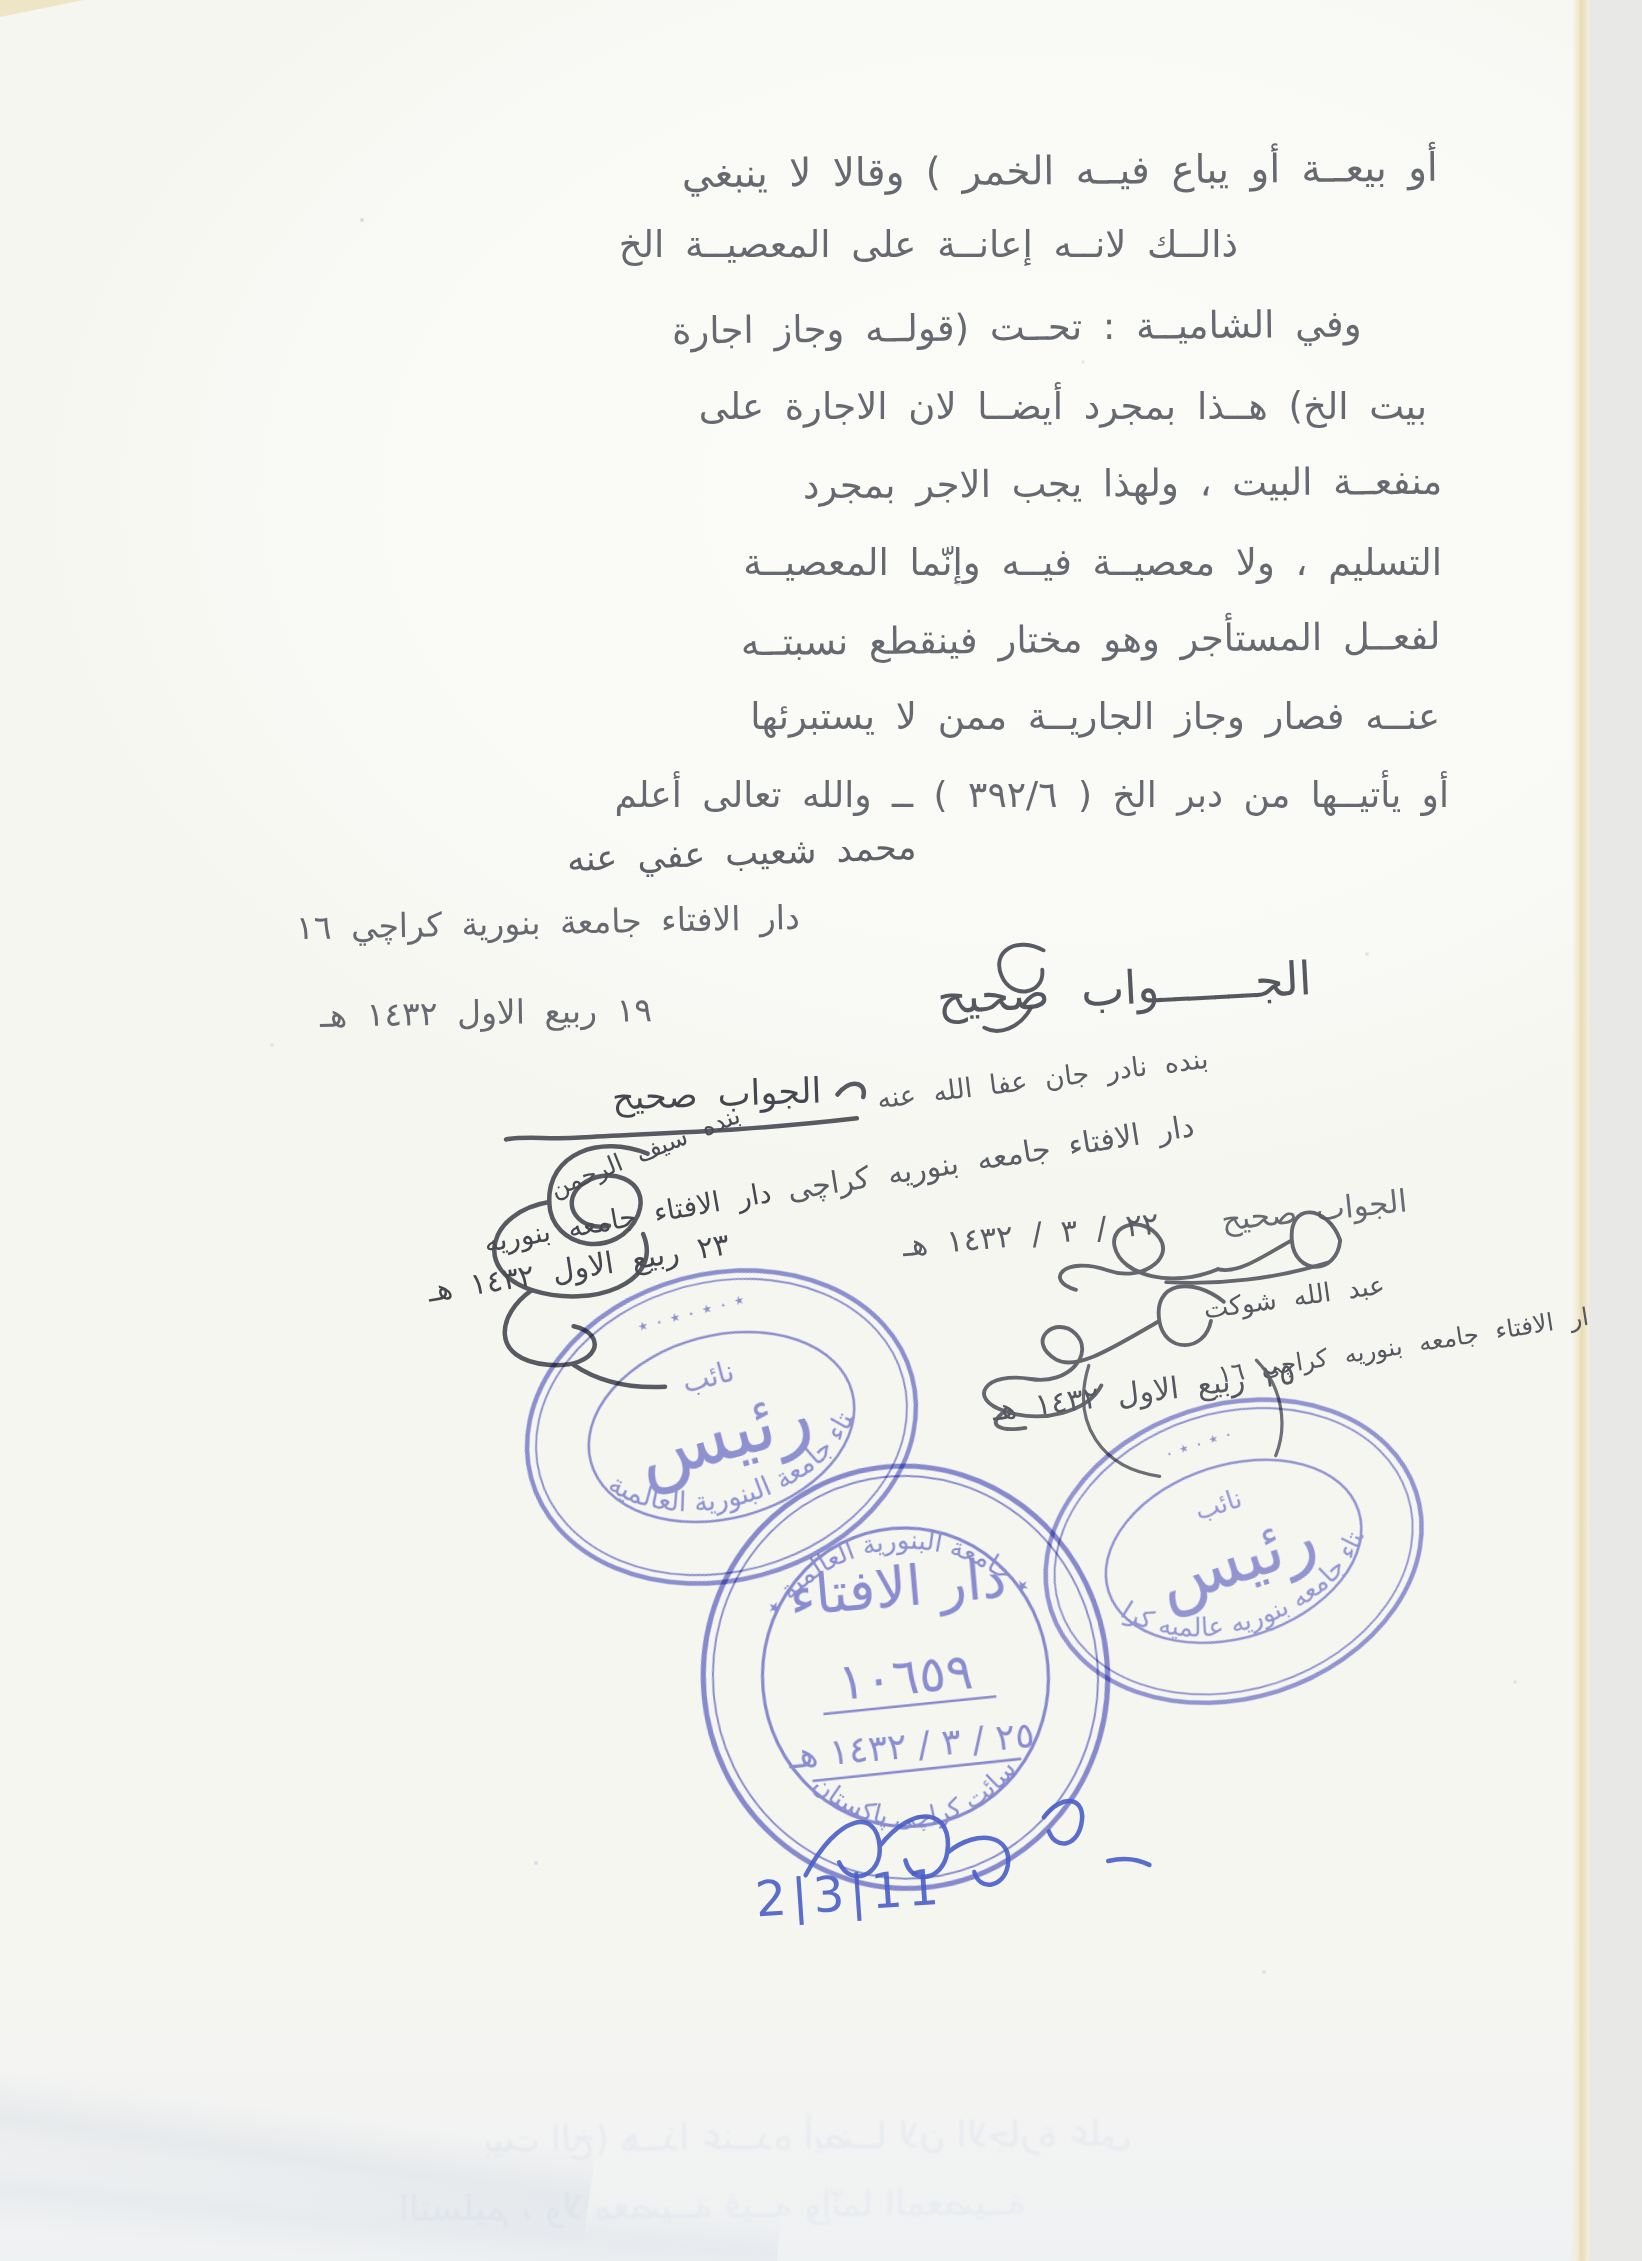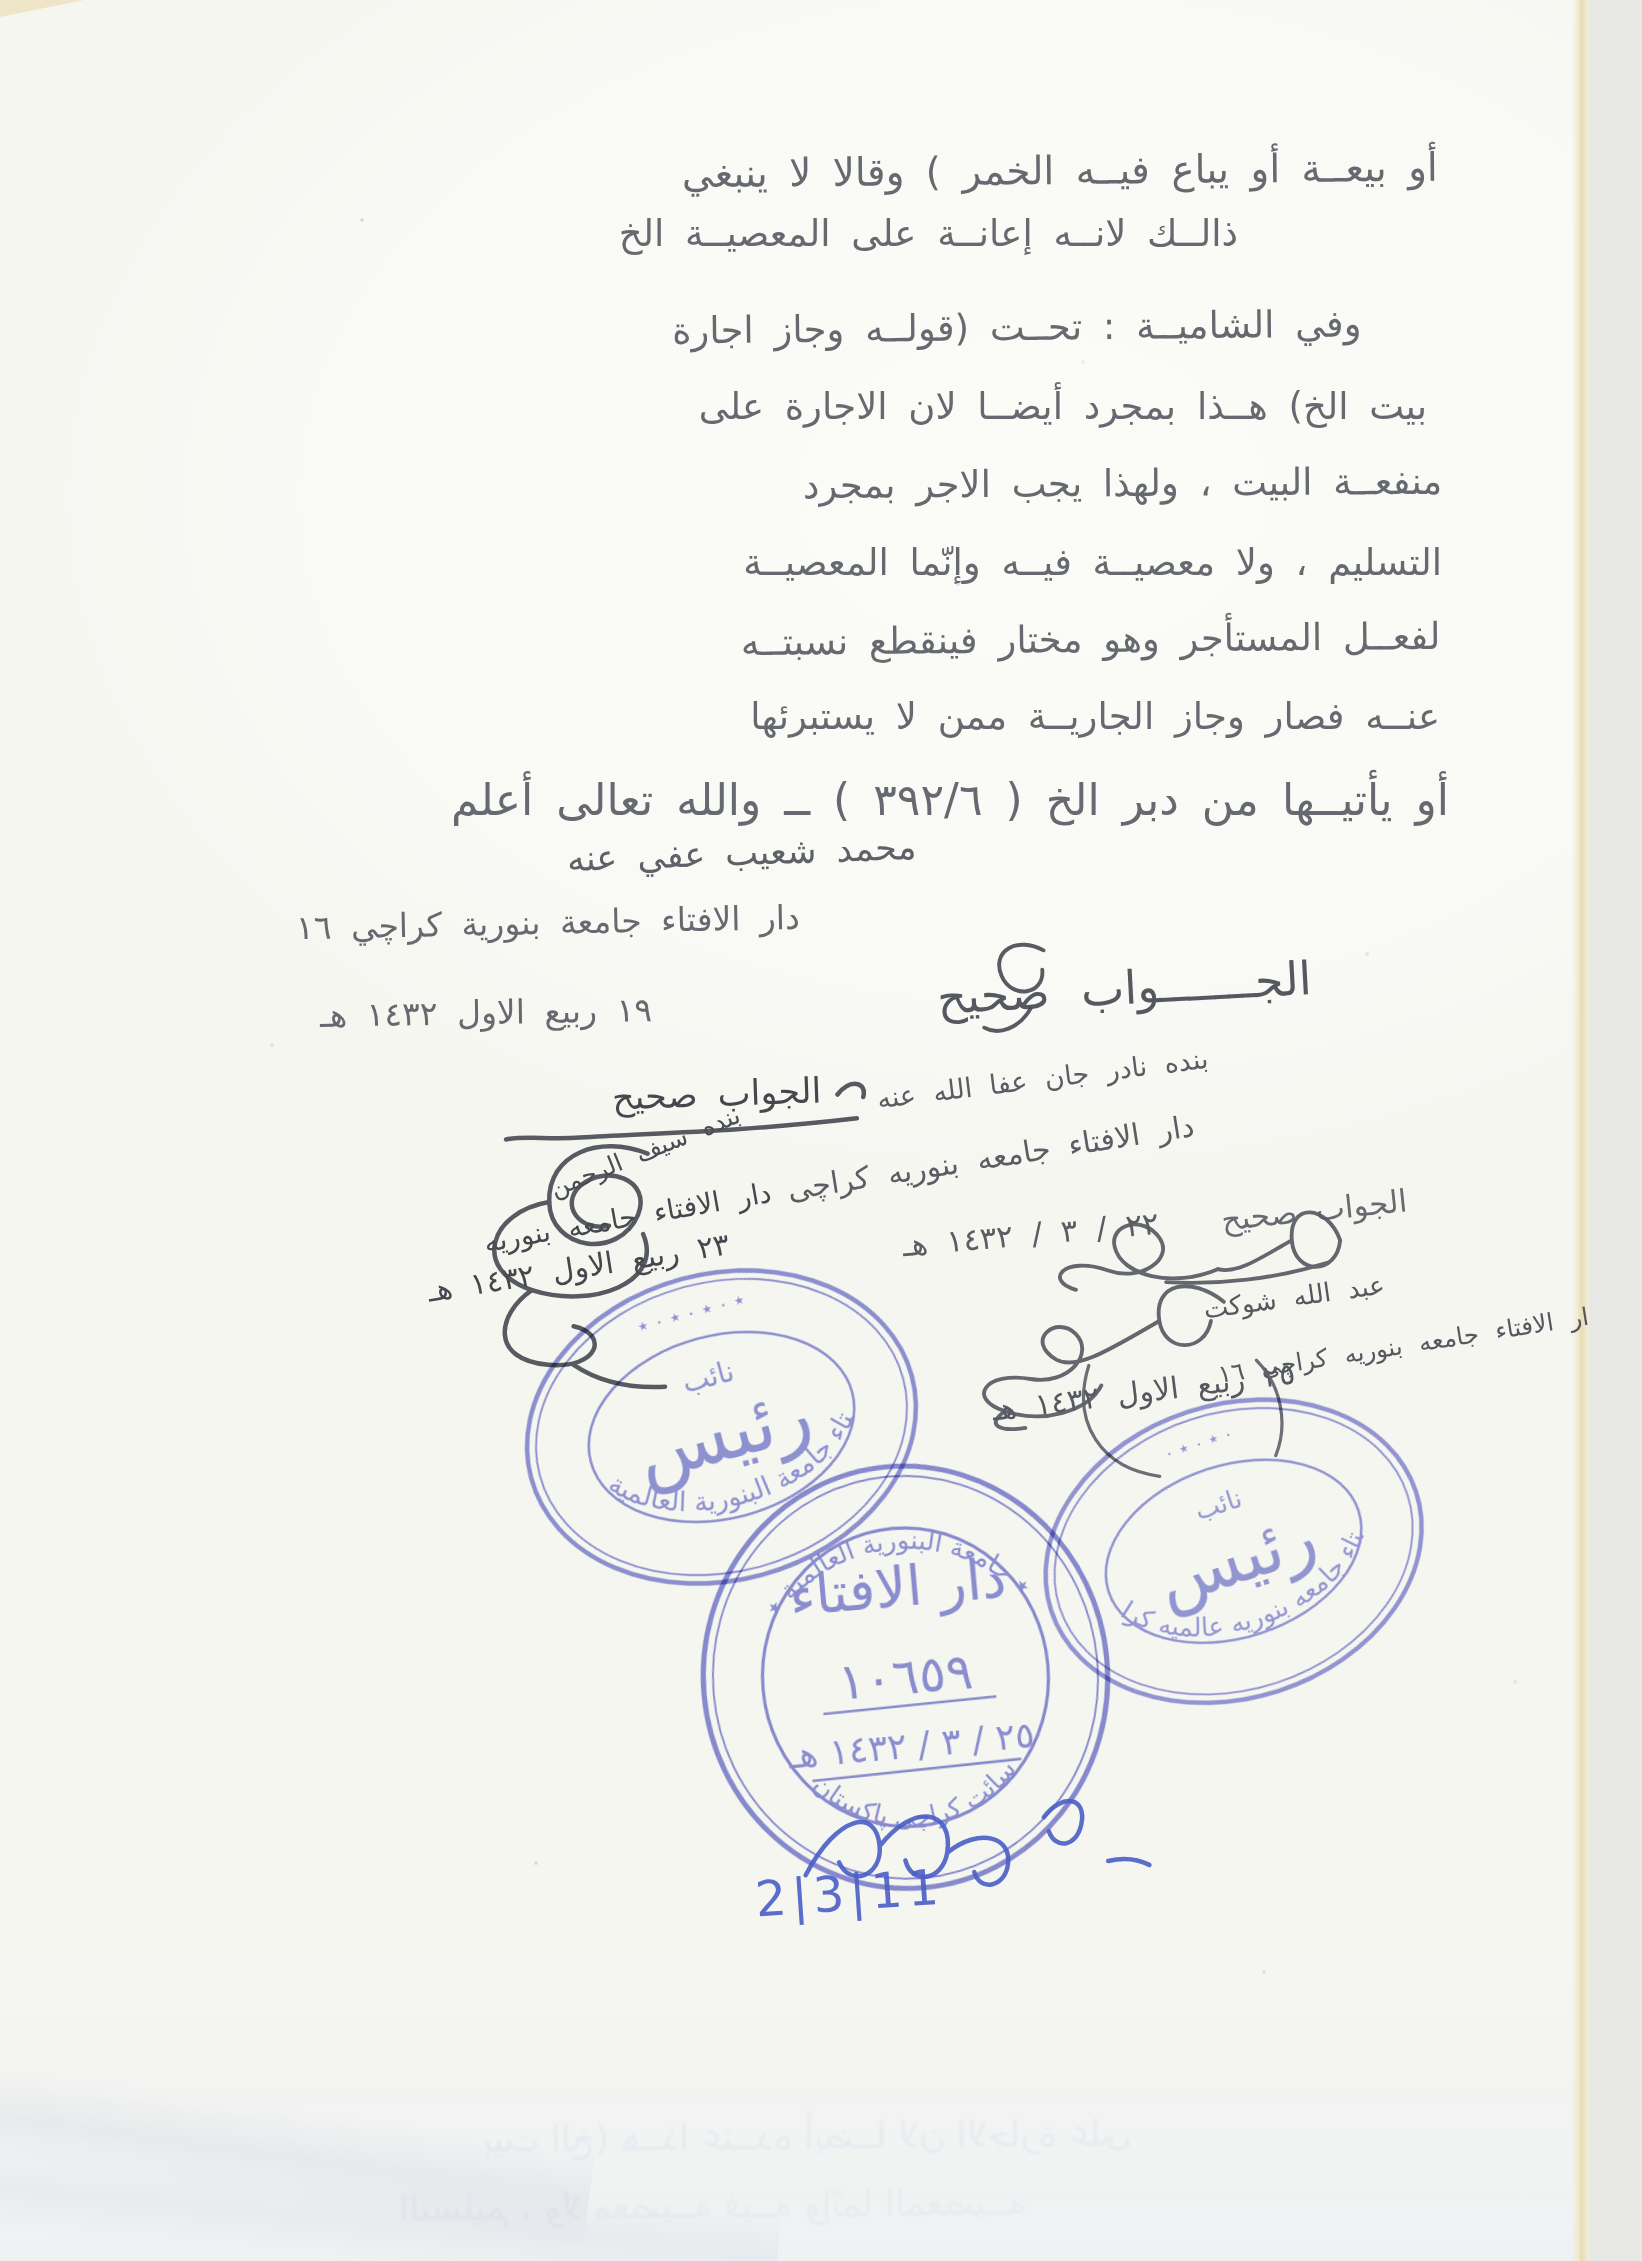--- a/index.html
+++ b/index.html
@@ -52,28 +52,28 @@
               background:linear-gradient(to bottom, rgba(0,0,0,0), rgba(178,188,208,.13), rgba(0,0,0,0));"></div>
   <div class="abs dust" style="left:0;top:0;background:transparent;
               box-shadow:361px 219px 0 0.6px rgba(110,130,210,.28), 957px 583px 0 0.6px rgba(110,130,210,.22),
               1366px 953px 0 0.6px rgba(120,135,205,.20), 535px 1862px 0 0.6px rgba(110,130,210,.25),
               1263px 1971px 0 0.6px rgba(110,130,210,.22), 1514px 1681px 0 0.6px rgba(120,135,205,.18),
               271px 1044px 0 0.6px rgba(120,135,205,.18), 1082px 361px 0 0.6px rgba(120,135,205,.16);"></div>
 
   
   <div class="group" style="display:contents;">
     <div class="abs ar body-line" style="top:147px; right:151px; font-size:39px; transform:rotate(-.5deg);">أو بيعــة أو يباع فيــه الخمر ) وقالا لا ينبغي</div>
-    <div class="abs ar body-line" style="top:211px; right:351px;">ذالــك لانــه إعانــة على المعصيــة الخ</div>
+    <div class="abs ar body-line" style="top:222px; right:351px;">ذالــك لانــه إعانــة على المعصيــة الخ</div>
     <div class="abs ar body-line" style="top:305px; right:227px; transform:rotate(-.6deg);">وفي الشاميــة : تحــت (قولــه وجاز اجارة</div>
     <div class="abs ar body-line" style="top:384px; right:162px;">بيت الخ) هــذا بمجرد أيضــا لان الاجارة على</div>
     <div class="abs ar body-line" style="top:461px; right:147px; transform:rotate(-.4deg);">منفعــة البيت ، ولهذا يجب الاجر بمجرد</div>
     <div class="abs ar body-line" style="top:540px; right:147px;">التسليم ، ولا معصيــة فيــه وإنّما المعصيــة</div>
     <div class="abs ar body-line" style="top:617px; right:149px; transform:rotate(-.5deg);">لفعــل المستأجر وهو مختار فينقطع نسبتــه</div>
     <div class="abs ar body-line" style="top:694px; right:149px;">عنــه فصار وجاز الجاريــة ممن لا يستبرئها</div>
-    <div class="abs ar body-line" style="top:772px; right:140px; font-size:44px;">أو يأتيــها من دبر الخ ( ٣٩٢/٦ ) ــ والله تعالى أعلم</div>
+    <div class="abs ar body-line" style="top:772px; right:140px; font-size:36px;">أو يأتيــها من دبر الخ ( ٣٩٢/٦ ) ــ والله تعالى أعلم</div>
 
     <div class="abs ar" style="top:832px; right:673px; font-size:35px; transform:rotate(-2deg); color:#5e6167;">محمد شعيب عفي عنه</div>
     <div class="abs ar" style="top:902px; right:789px; font-size:33px; transform:rotate(-1.2deg);">دار الافتاء جامعة بنورية كراچي ١٦</div>
     <div class="abs ar" style="top:992px; right:937px; font-size:33px; transform:rotate(-1deg);">١٩ ربيع الاول ١٤٣٢ هـ</div>
   </div>
 
   
   <div class="group" style="display:contents;">
     <div class="abs ar" style="top:960px; right:277px; font-size:46px; color:#55585f; transform:rotate(-3deg); word-spacing:17px;">الجـــــــواب صحيح</div>
     <div class="abs ar" style="top:1062px; right:380px; font-size:27px; transform:rotate(-7deg); color:#5a5d64;">بنده نادر جان عفا الله عنه</div>

